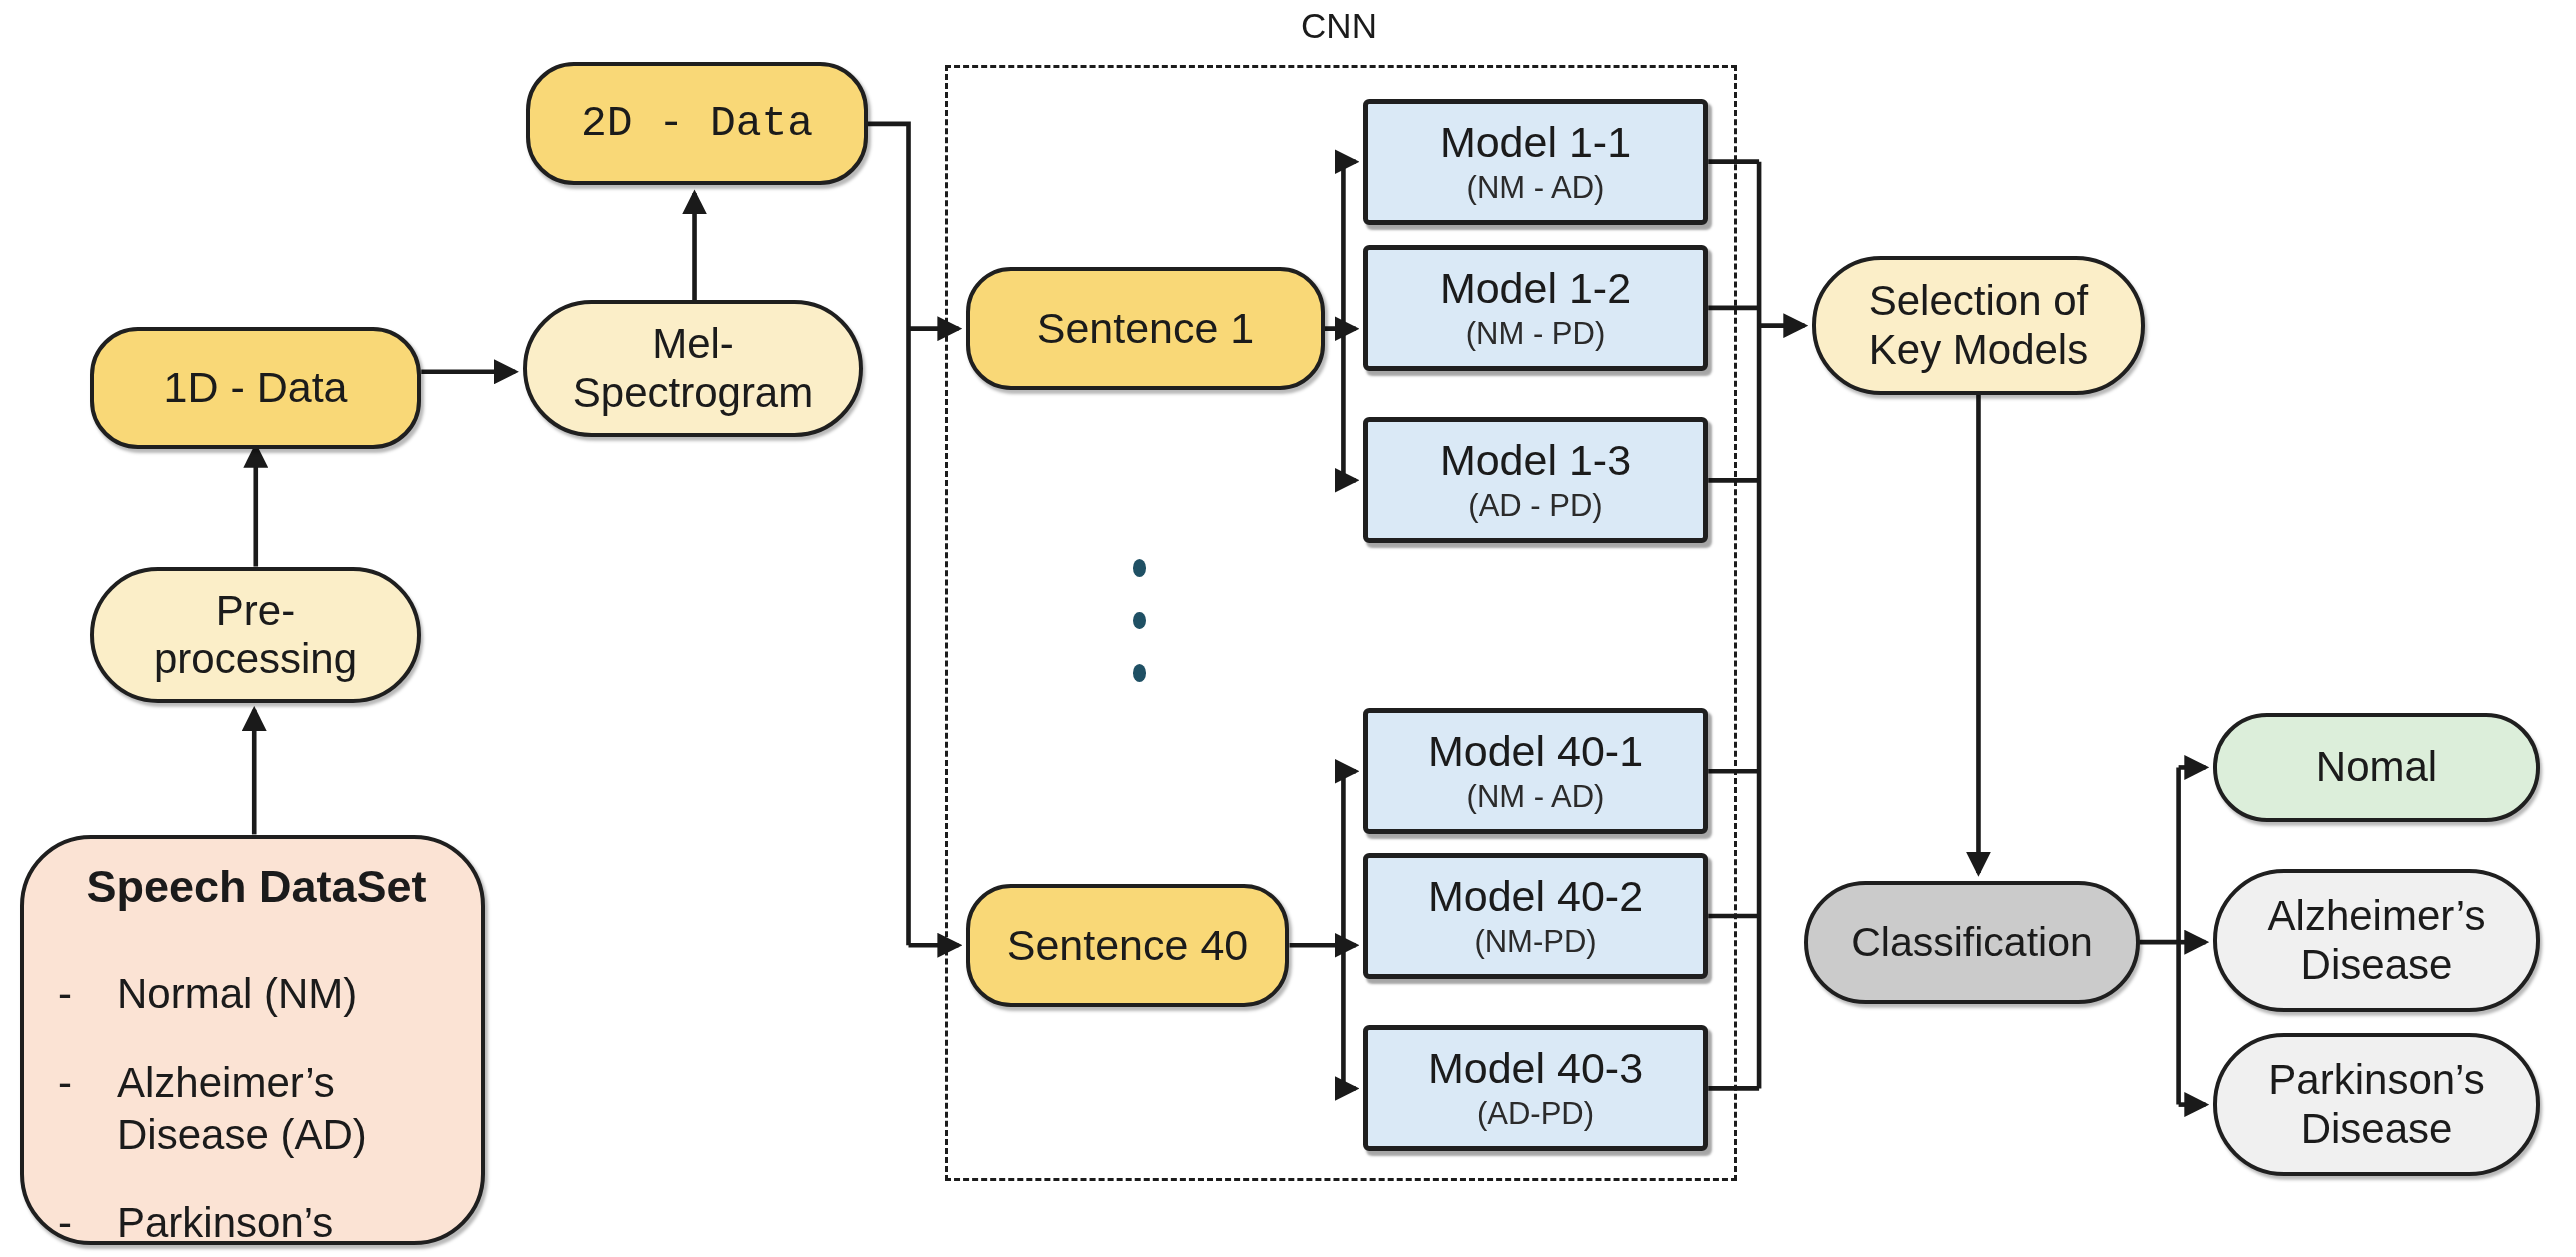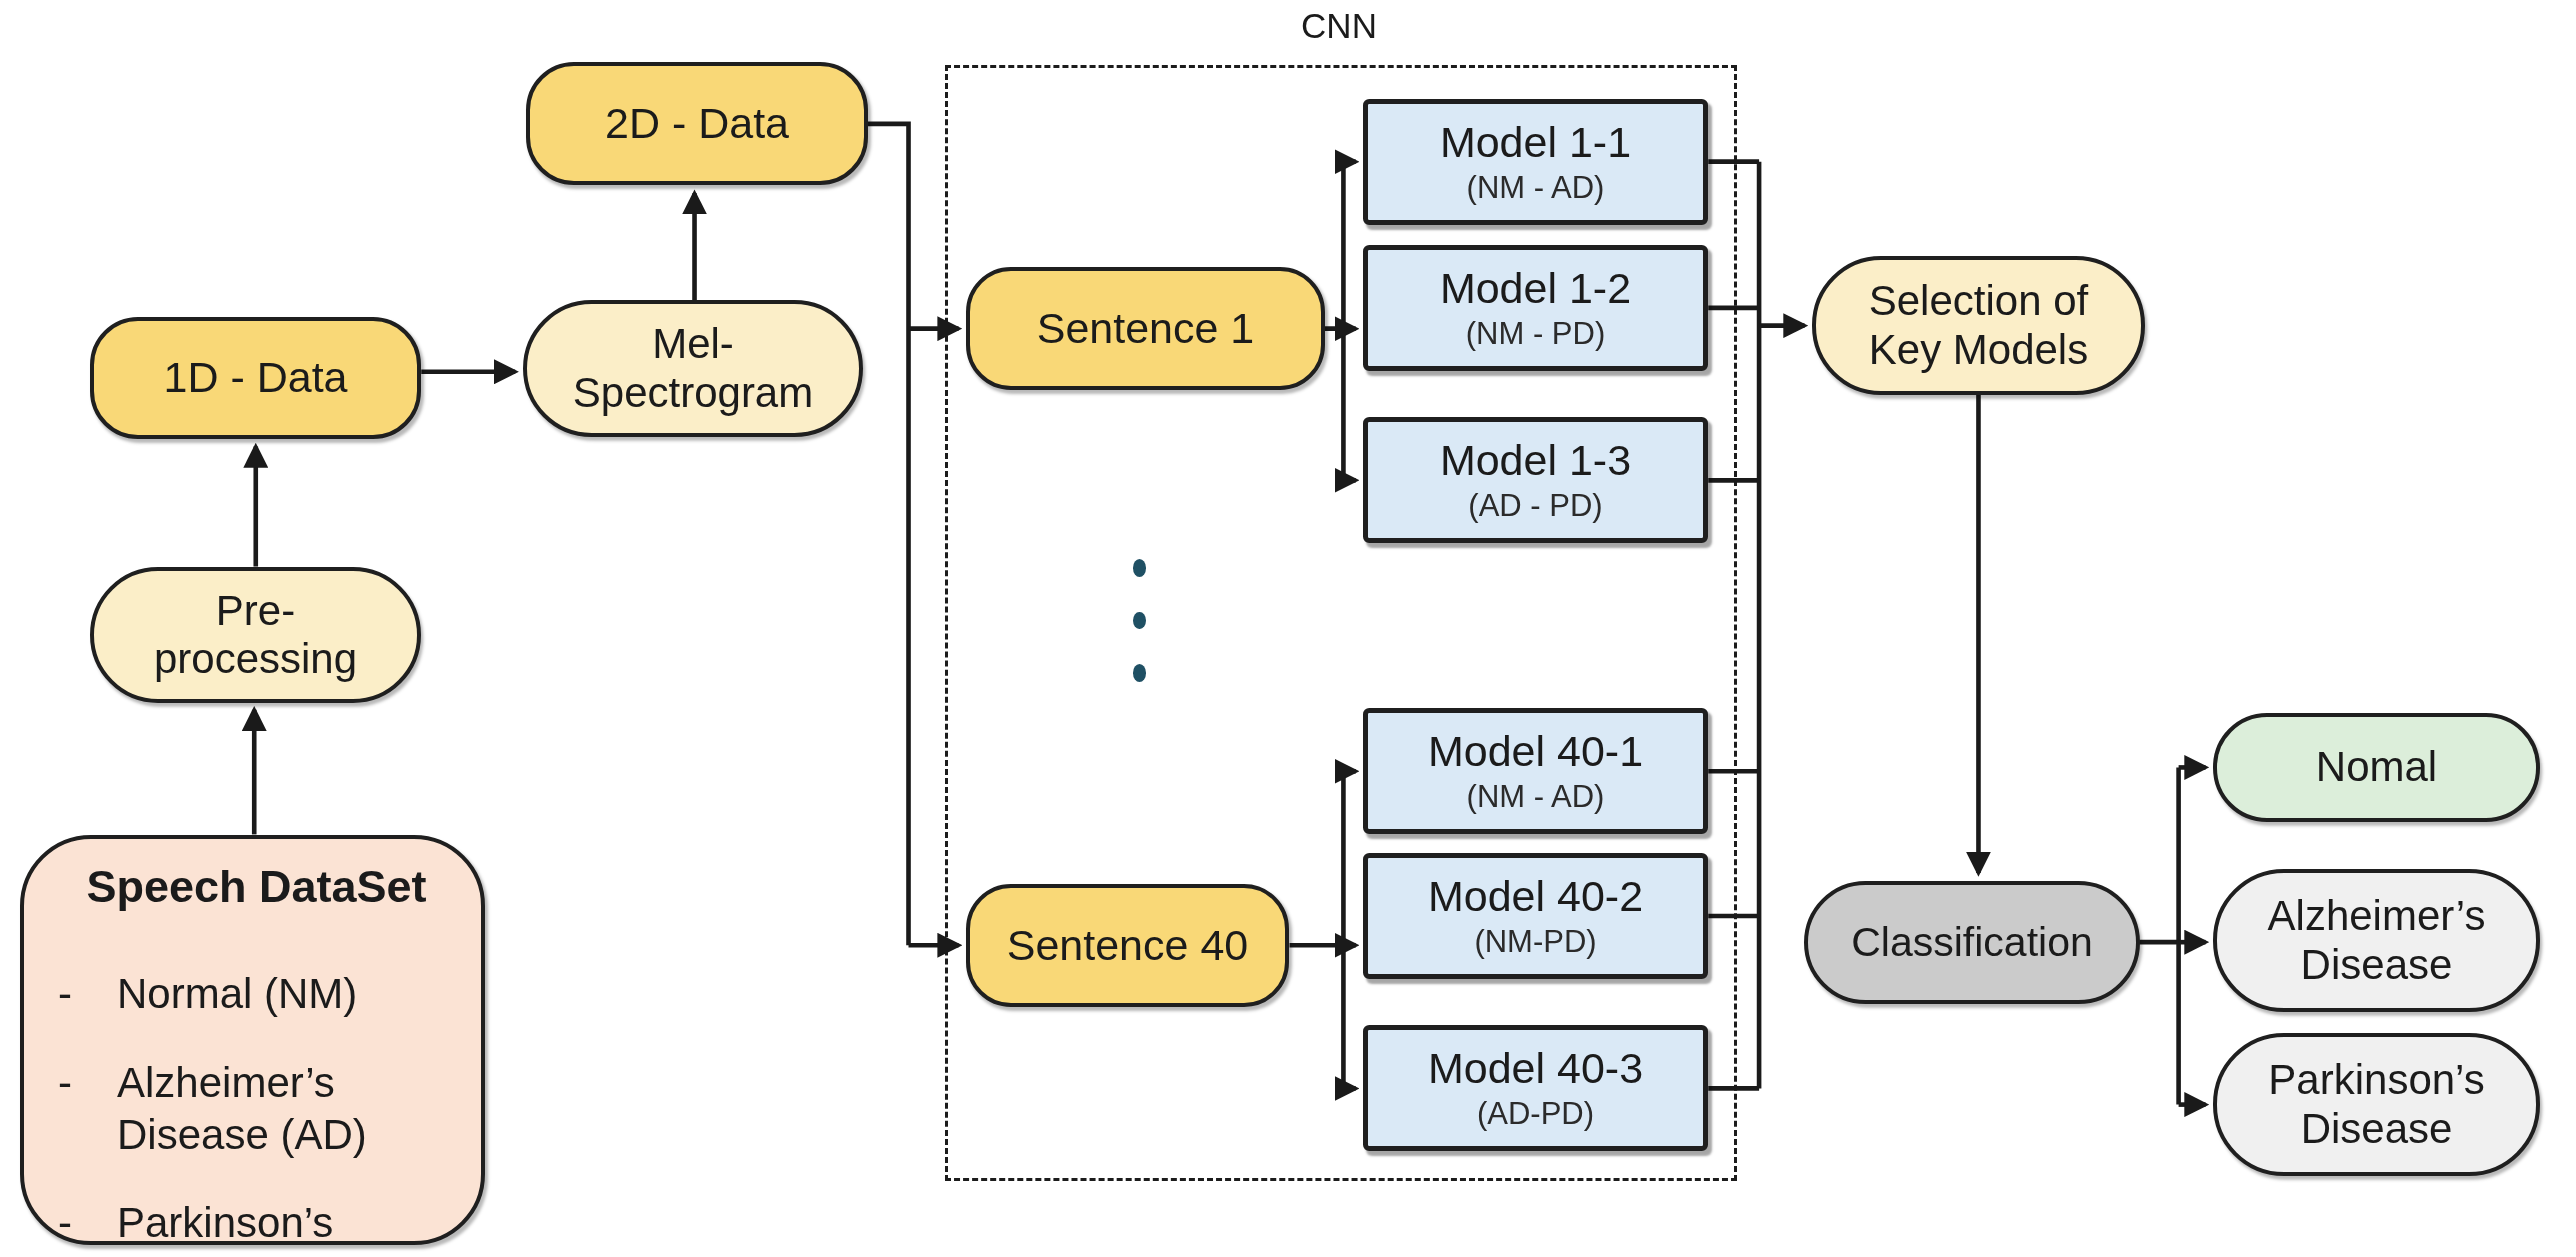--- a/index.html
+++ b/index.html
@@ -17,22 +17,22 @@
   }
   .pill-label{white-space:pre-line;}
   .gold{background:#F9D877;}
   .cream{background:#FBEEC8;}
   .peach{background:#FBE3D4;}
   .blue{background:#DAE9F6;}
   .green{background:#DCEEDA;}
   .gray{background:#CBCBCB;}
   .lgray{background:#F0F0F0;}
 
-  .n-2d      {left:526px;  top:62px;   width:342px; height:123px; border-radius:48px; font-size:43px;}
-  .n-1d      {left:90px;  top:317px;  width:331px; height:122px; border-radius:48px; font-size:43px;}
+  .n-2d      {left:526px;  top:62px;   width:342px; height:123px; border-radius:48px; font-size:43px;font-family:Liberation Mono, monospace;}
+  .n-1d      {left:90px;  top:327px;  width:331px; height:122px; border-radius:48px; font-size:43px;}
   .n-mel     {left:523px;  top:300px;  width:340px; height:137px; border-radius:69px; font-size:42px;}
   .n-pre     {left:90px;  top:567px;  width:331px; height:136px; border-radius:68px; font-size:42px;}
   .n-s1      {left:966px; top:267px;  width:359px; height:123px; border-radius:45px; font-size:43px;}
   .n-s40     {left:966px; top:884px; width:323px; height:123px; border-radius:45px; font-size:43px;}
   .n-sel     {left:1812px; top:256px;  width:333px; height:139px; border-radius:69px; font-size:42px;}
   .n-class   {left:1804px; top:881px; width:336px; height:123px; border-radius:62px; font-size:41px;}
   .n-out0    {left:2213px; top:713px;  width:327px; height:109px; border-radius:54px; font-size:42px;}
   .n-out1    {left:2213px; top:869px; width:327px; height:143px; border-radius:71px; font-size:42px;}
   .n-out2    {left:2213px; top:1033px; width:327px; height:143px; border-radius:71px; font-size:42px;}
 

